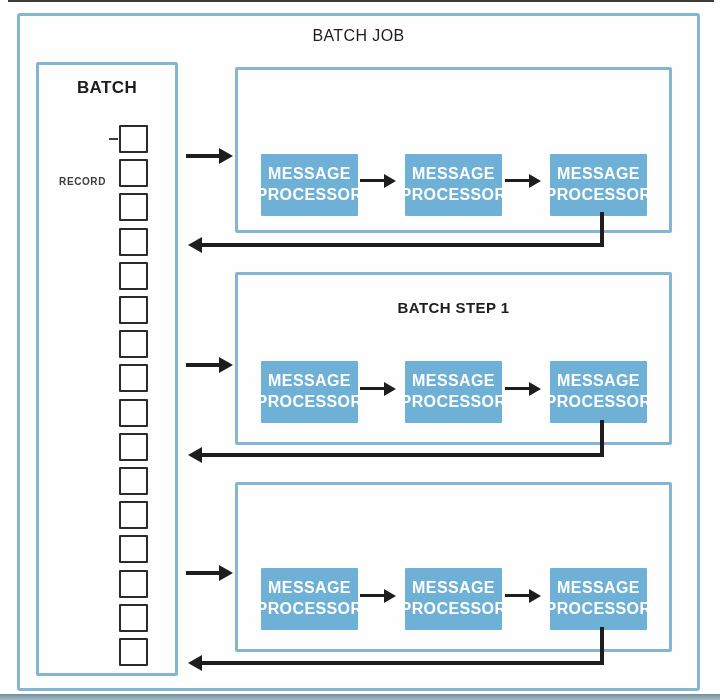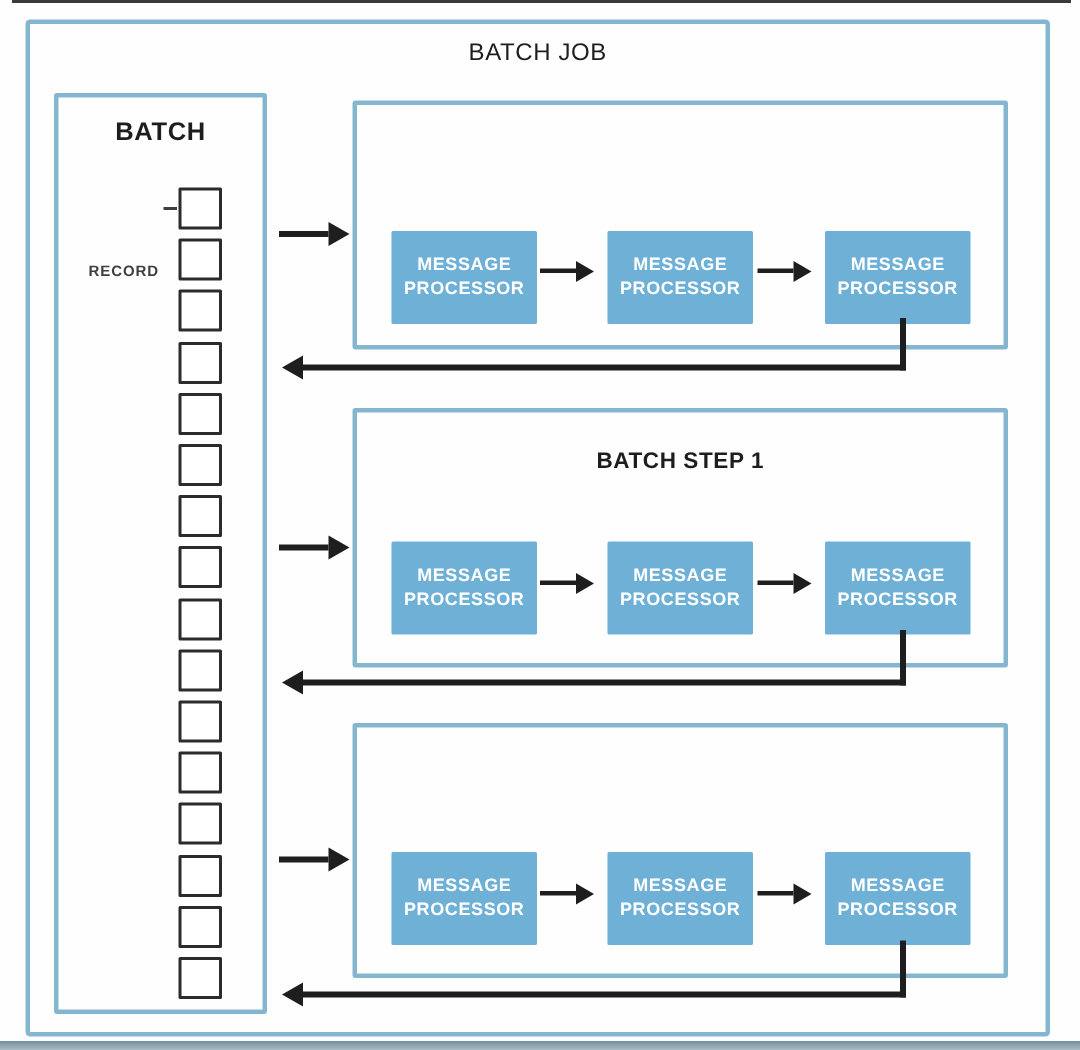--- a/index.html
+++ b/index.html
@@ -30,21 +30,21 @@
   .step-title{position:absolute;left:0;top:24px;width:100%;text-align:center;
     font-size:15px;font-weight:bold;letter-spacing:.4px;}
   .record-label{position:absolute;left:40px;top:132px;width:66px;text-align:right;
     font-size:10px;font-weight:bold;letter-spacing:.6px;color:#3e3e3e;margin-top:44px;}
   .record-dash{position:absolute;left:109px;top:138px;width:9px;height:2px;background:#3e3e3e;}
   .records-host{position:absolute;left:0;top:0;width:720px;height:700px;pointer-events:none;}
   .record-box{position:absolute;left:119px;width:29px;height:28px;box-sizing:border-box;
     border:2px solid #2b2b2b;background:#ffffff;border-radius:1px;}
   .mp{position:absolute;width:97px;height:62px;background:var(--fill);
     display:flex;align-items:center;justify-content:center;text-align:center;
-    color:#ffffff;font-size:12px;font-weight:bold;letter-spacing:.4px;line-height:1.3;
+    color:#ffffff;font-size:16px;font-weight:bold;letter-spacing:.4px;line-height:1.3;
     border-radius:1px;}
   .mp-row-top{top:84px;}
   .h-line{position:absolute;background:var(--ink);height:4px;}
   .v-line{position:absolute;background:var(--ink);width:4px;}
   .h-line.thin{height:3px;}
   .head-right{position:absolute;width:0;height:0;
     border-top:8px solid transparent;border-bottom:8px solid transparent;
     border-left:14px solid var(--ink);}
   .head-left{position:absolute;width:0;height:0;
     border-top:8px solid transparent;border-bottom:8px solid transparent;

